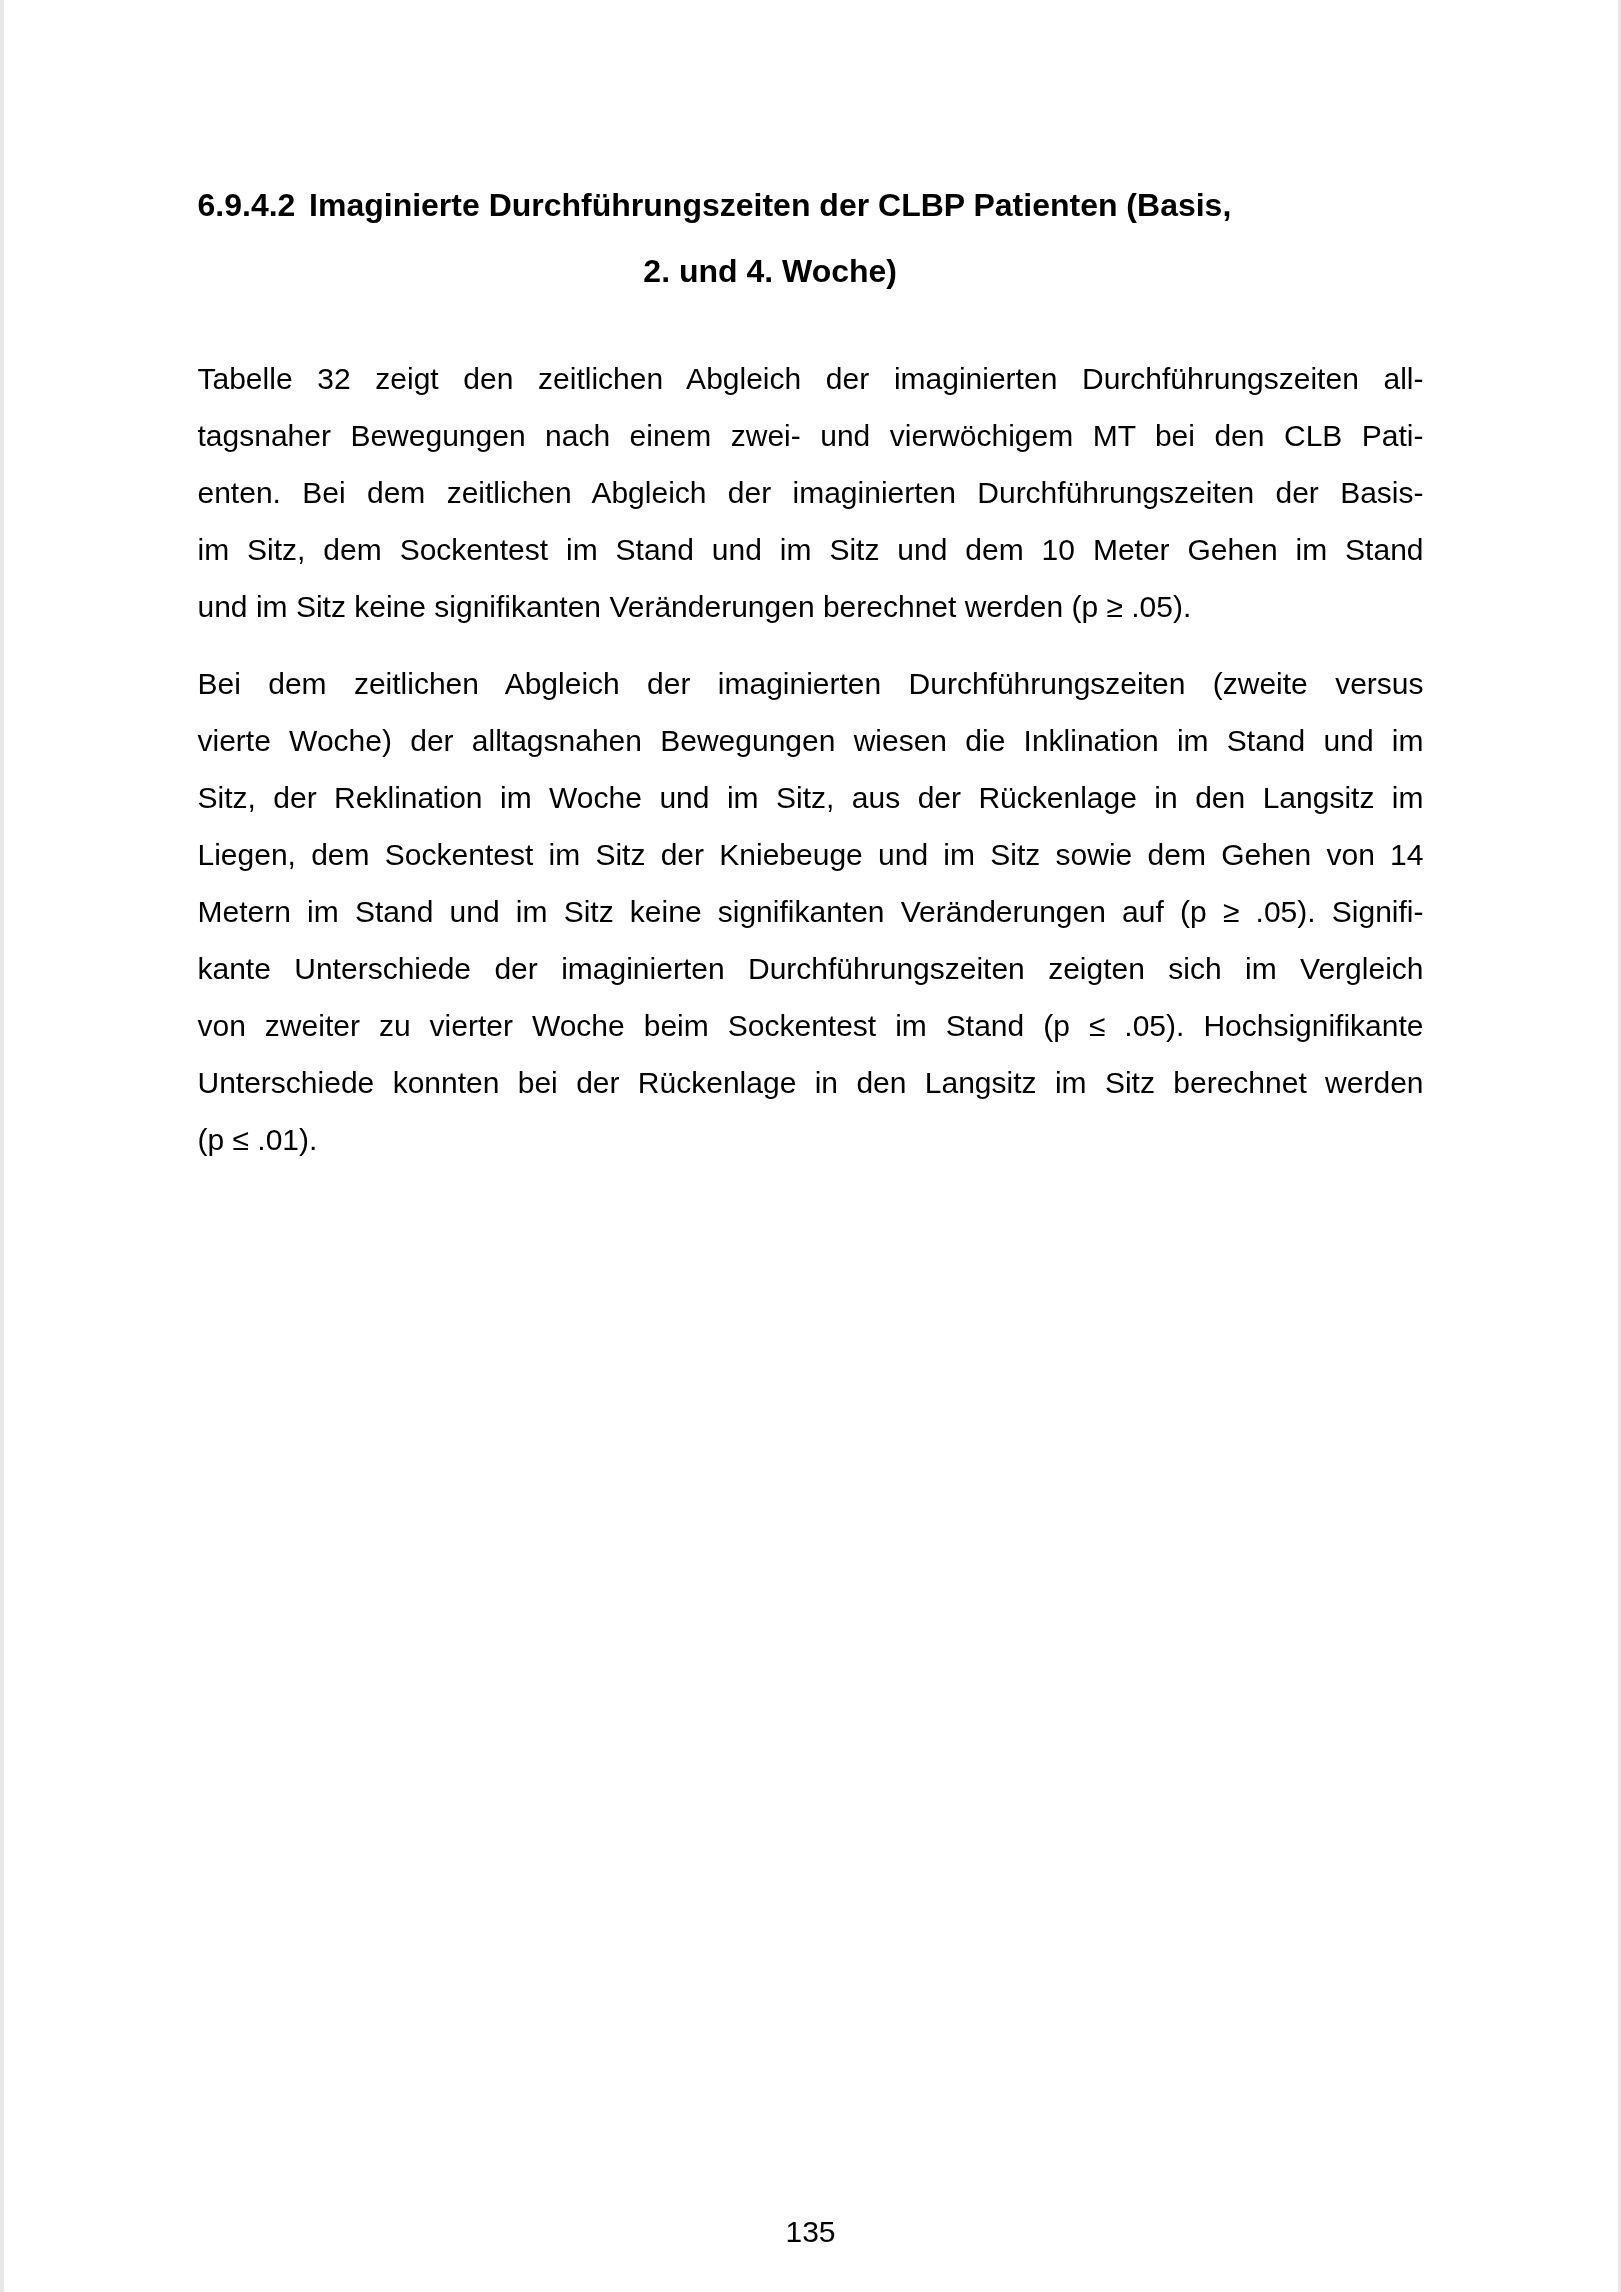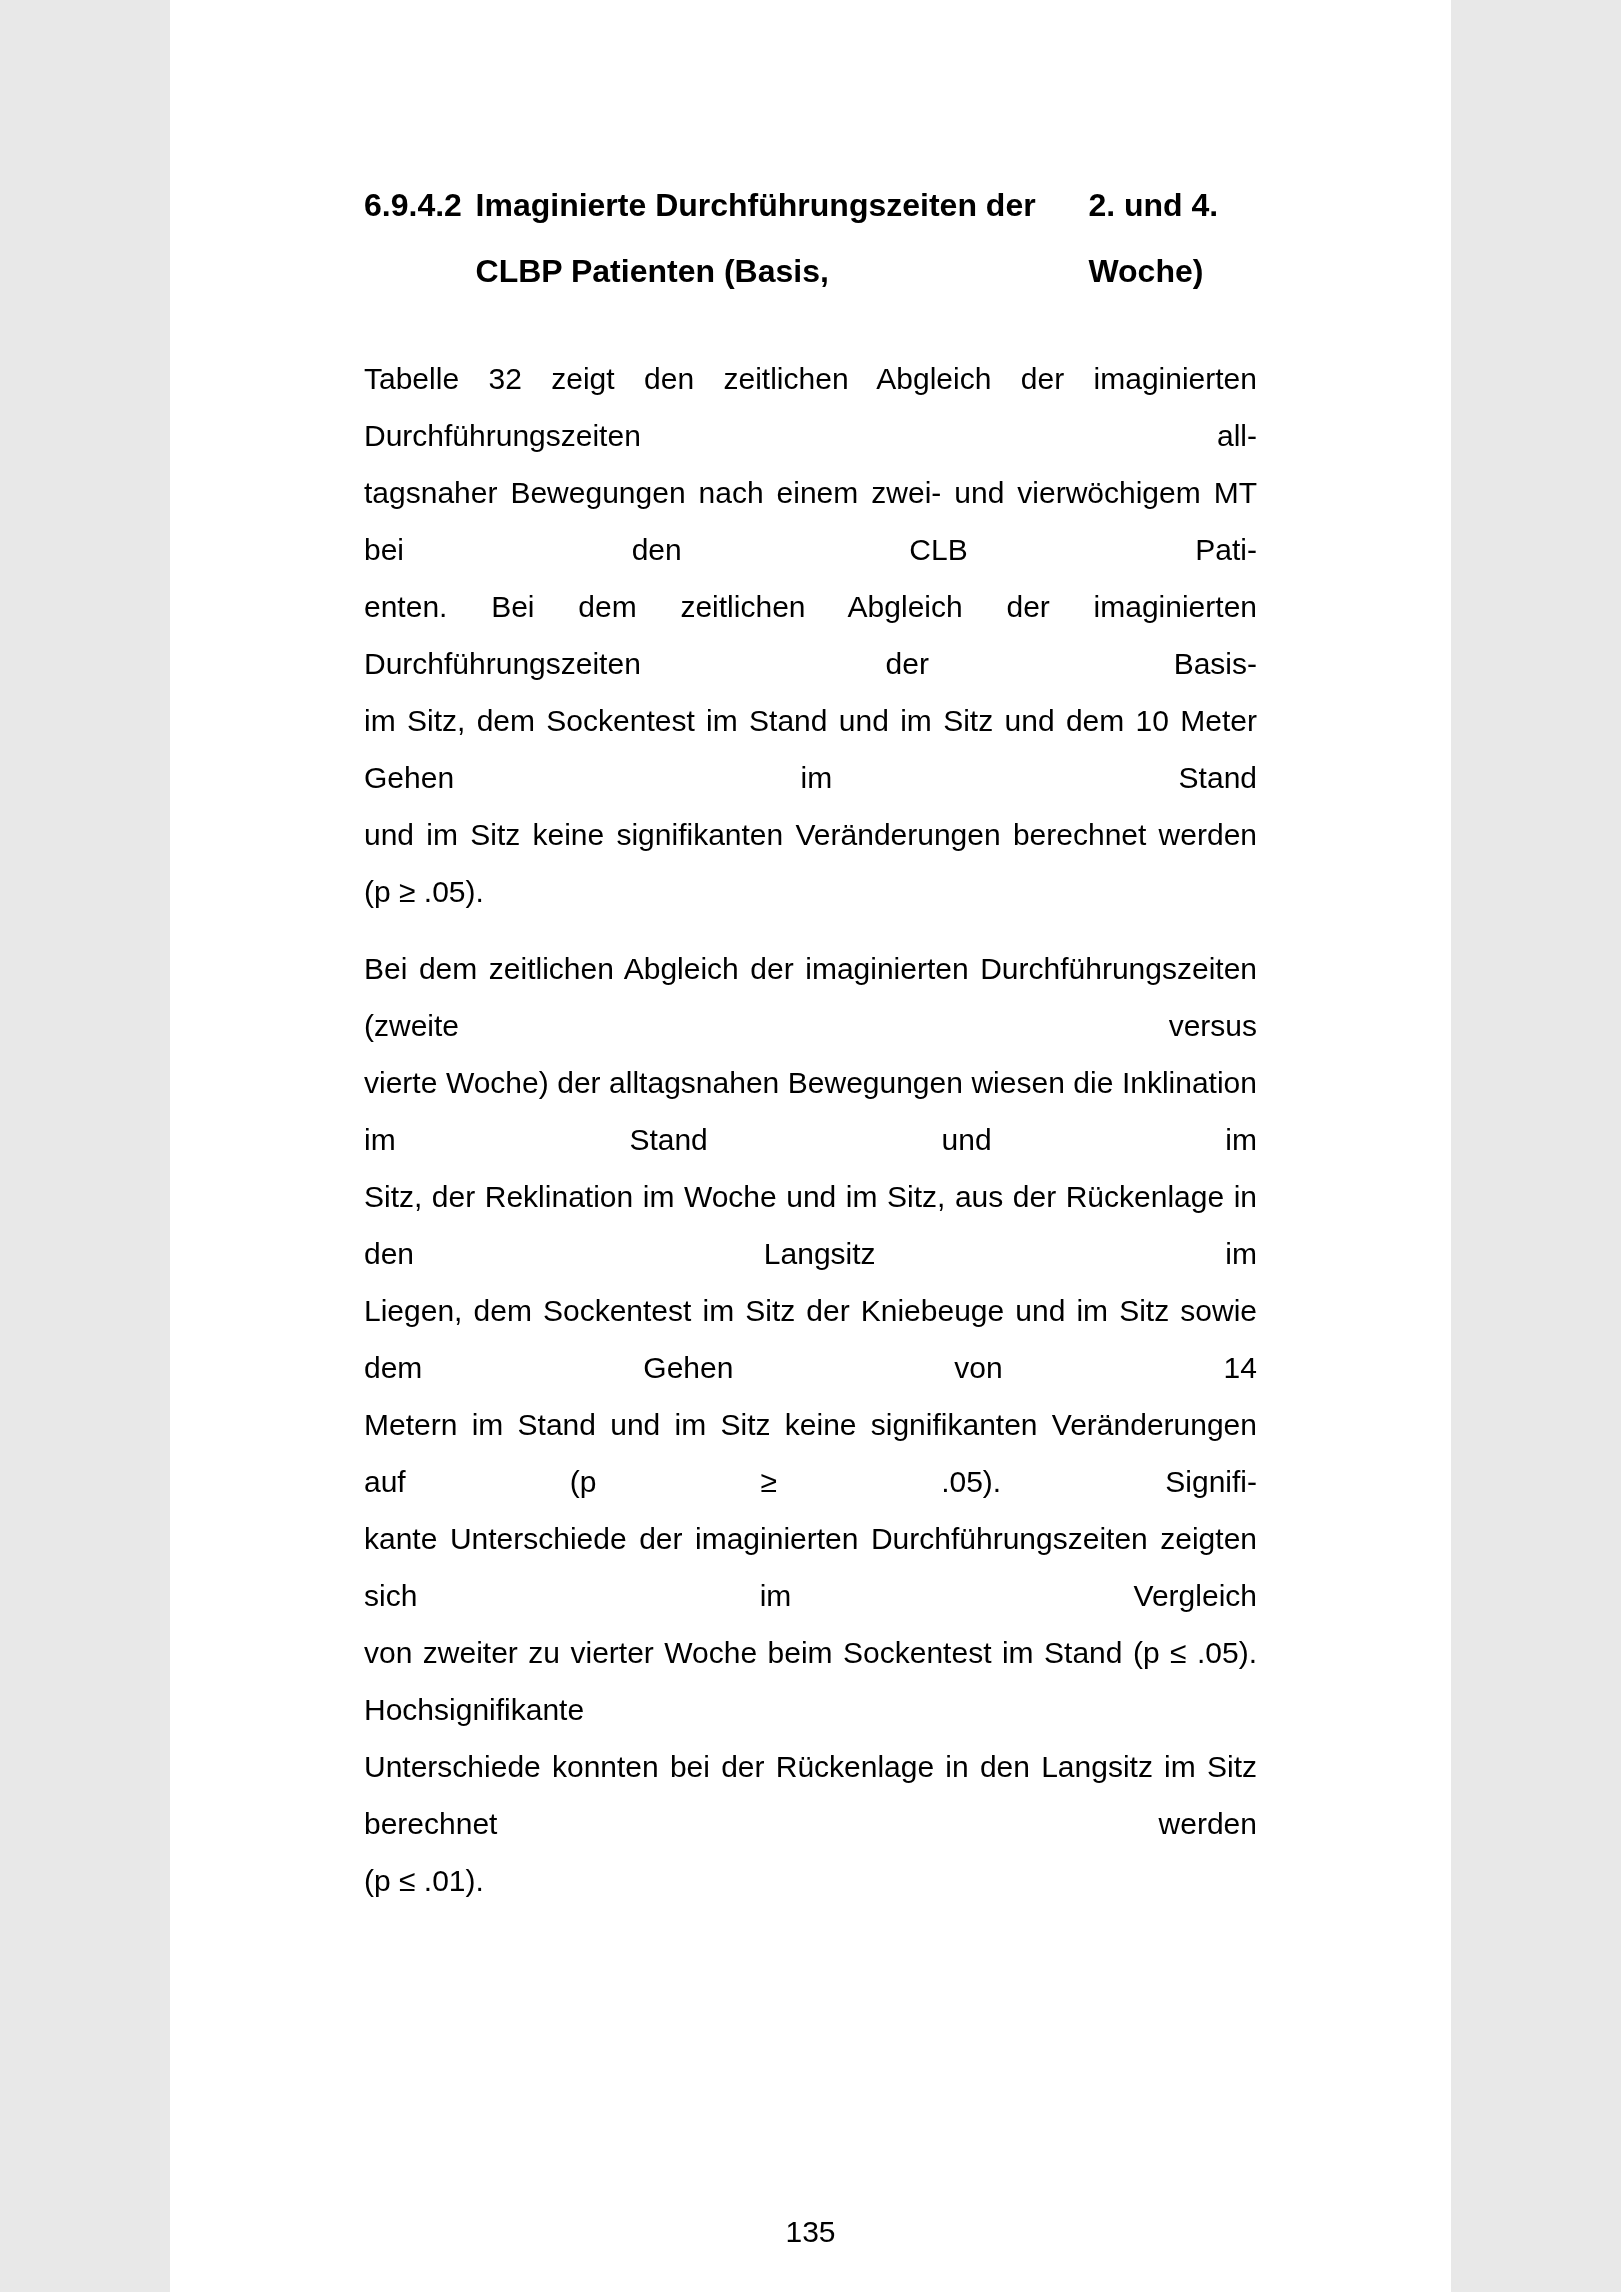--- a/index.html
+++ b/index.html
@@ -2,21 +2,21 @@
 <html lang="de"><head>
 <meta charset="utf-8">
 <style>
   html, body {
     margin: 0;
     padding: 0;
     background: #e8e8e8;
   }
   .page {
     position: relative;
-    width: 1281px;
+    width: 1614px;
     height: 2293px;
     margin: 0 auto;
     background: #ffffff;
     color: #000000;
     font-family: "Liberation Sans", sans-serif;
     box-sizing: border-box;
     padding: 172px 194px 0 194px;
   }
   .heading {
     display: flex;
@@ -25,21 +25,21 @@
     font-weight: bold;
     line-height: 66px;
     margin: 0 0 46px 0;
   }
   .heading-number {
     white-space: nowrap;
     margin-right: 13.7px;
   }
   .heading-text {
     display: flex;
-    flex-direction: row;
+    flex-direction: column;
     align-items: center;
   }
   .paragraph {
     font-size: 30px;
     line-height: 57px;
     margin: 0 0 19.6px 0;
   }
   .line {
     text-align: justify;
   }

